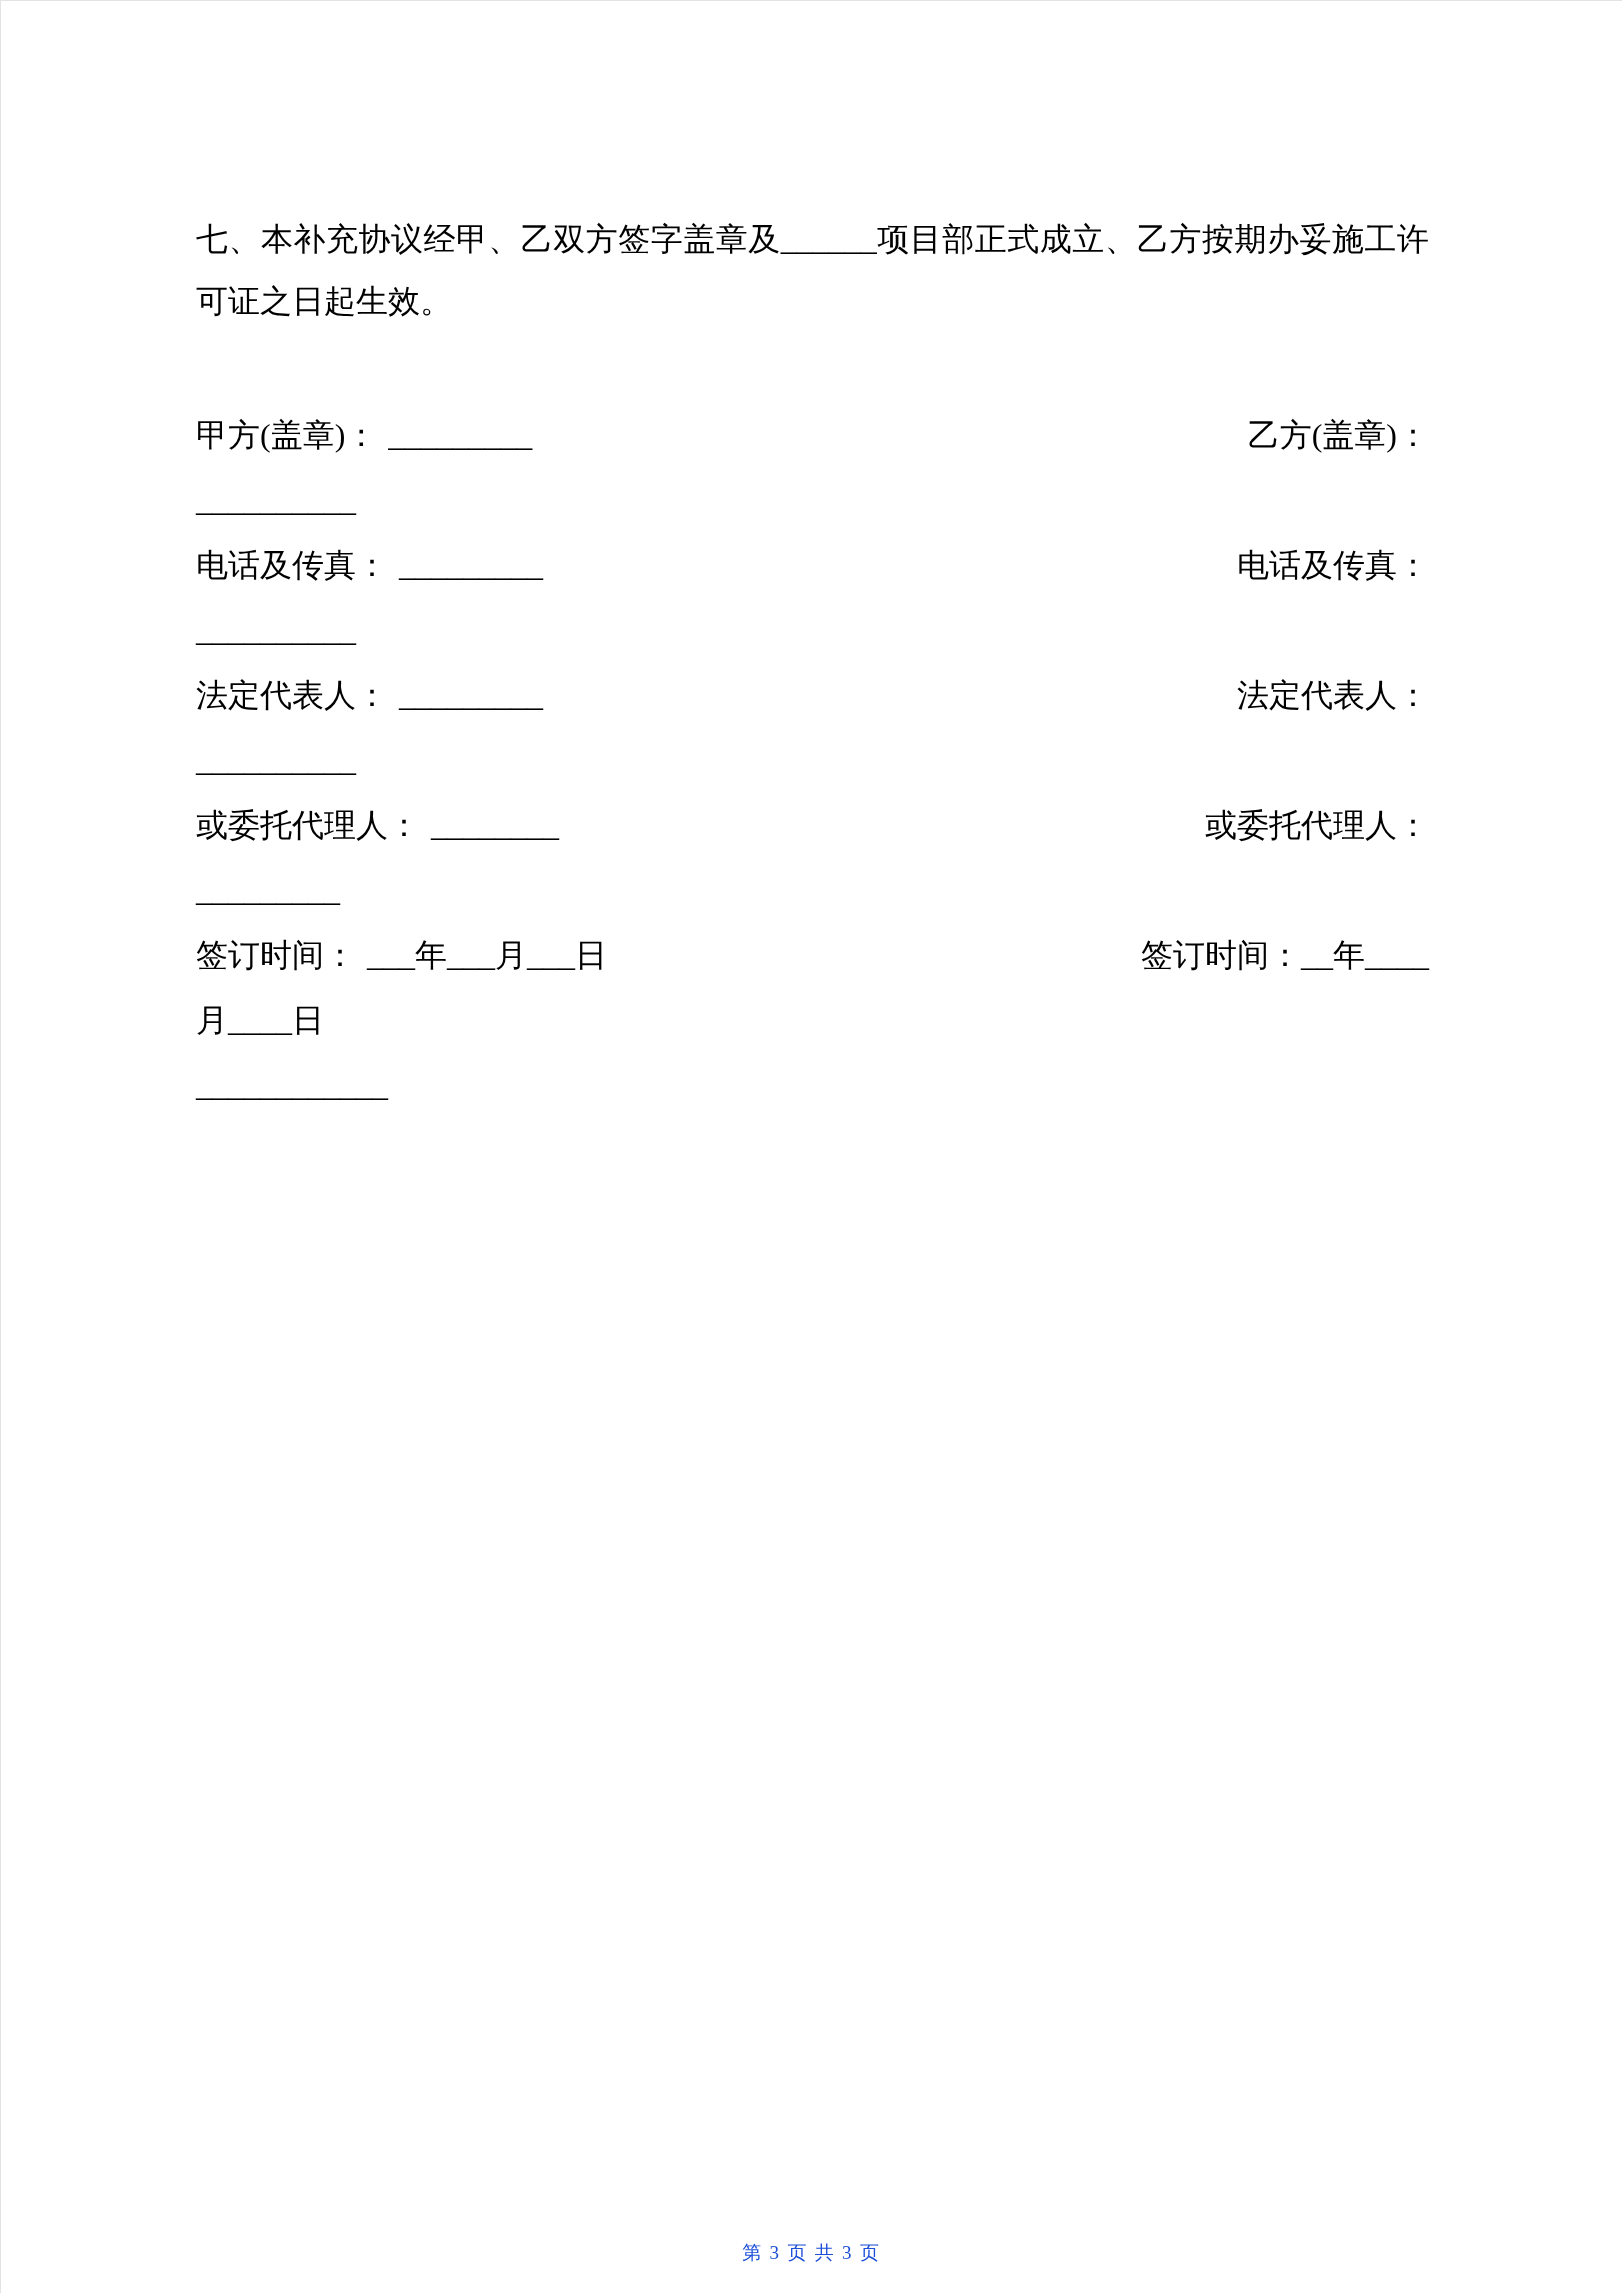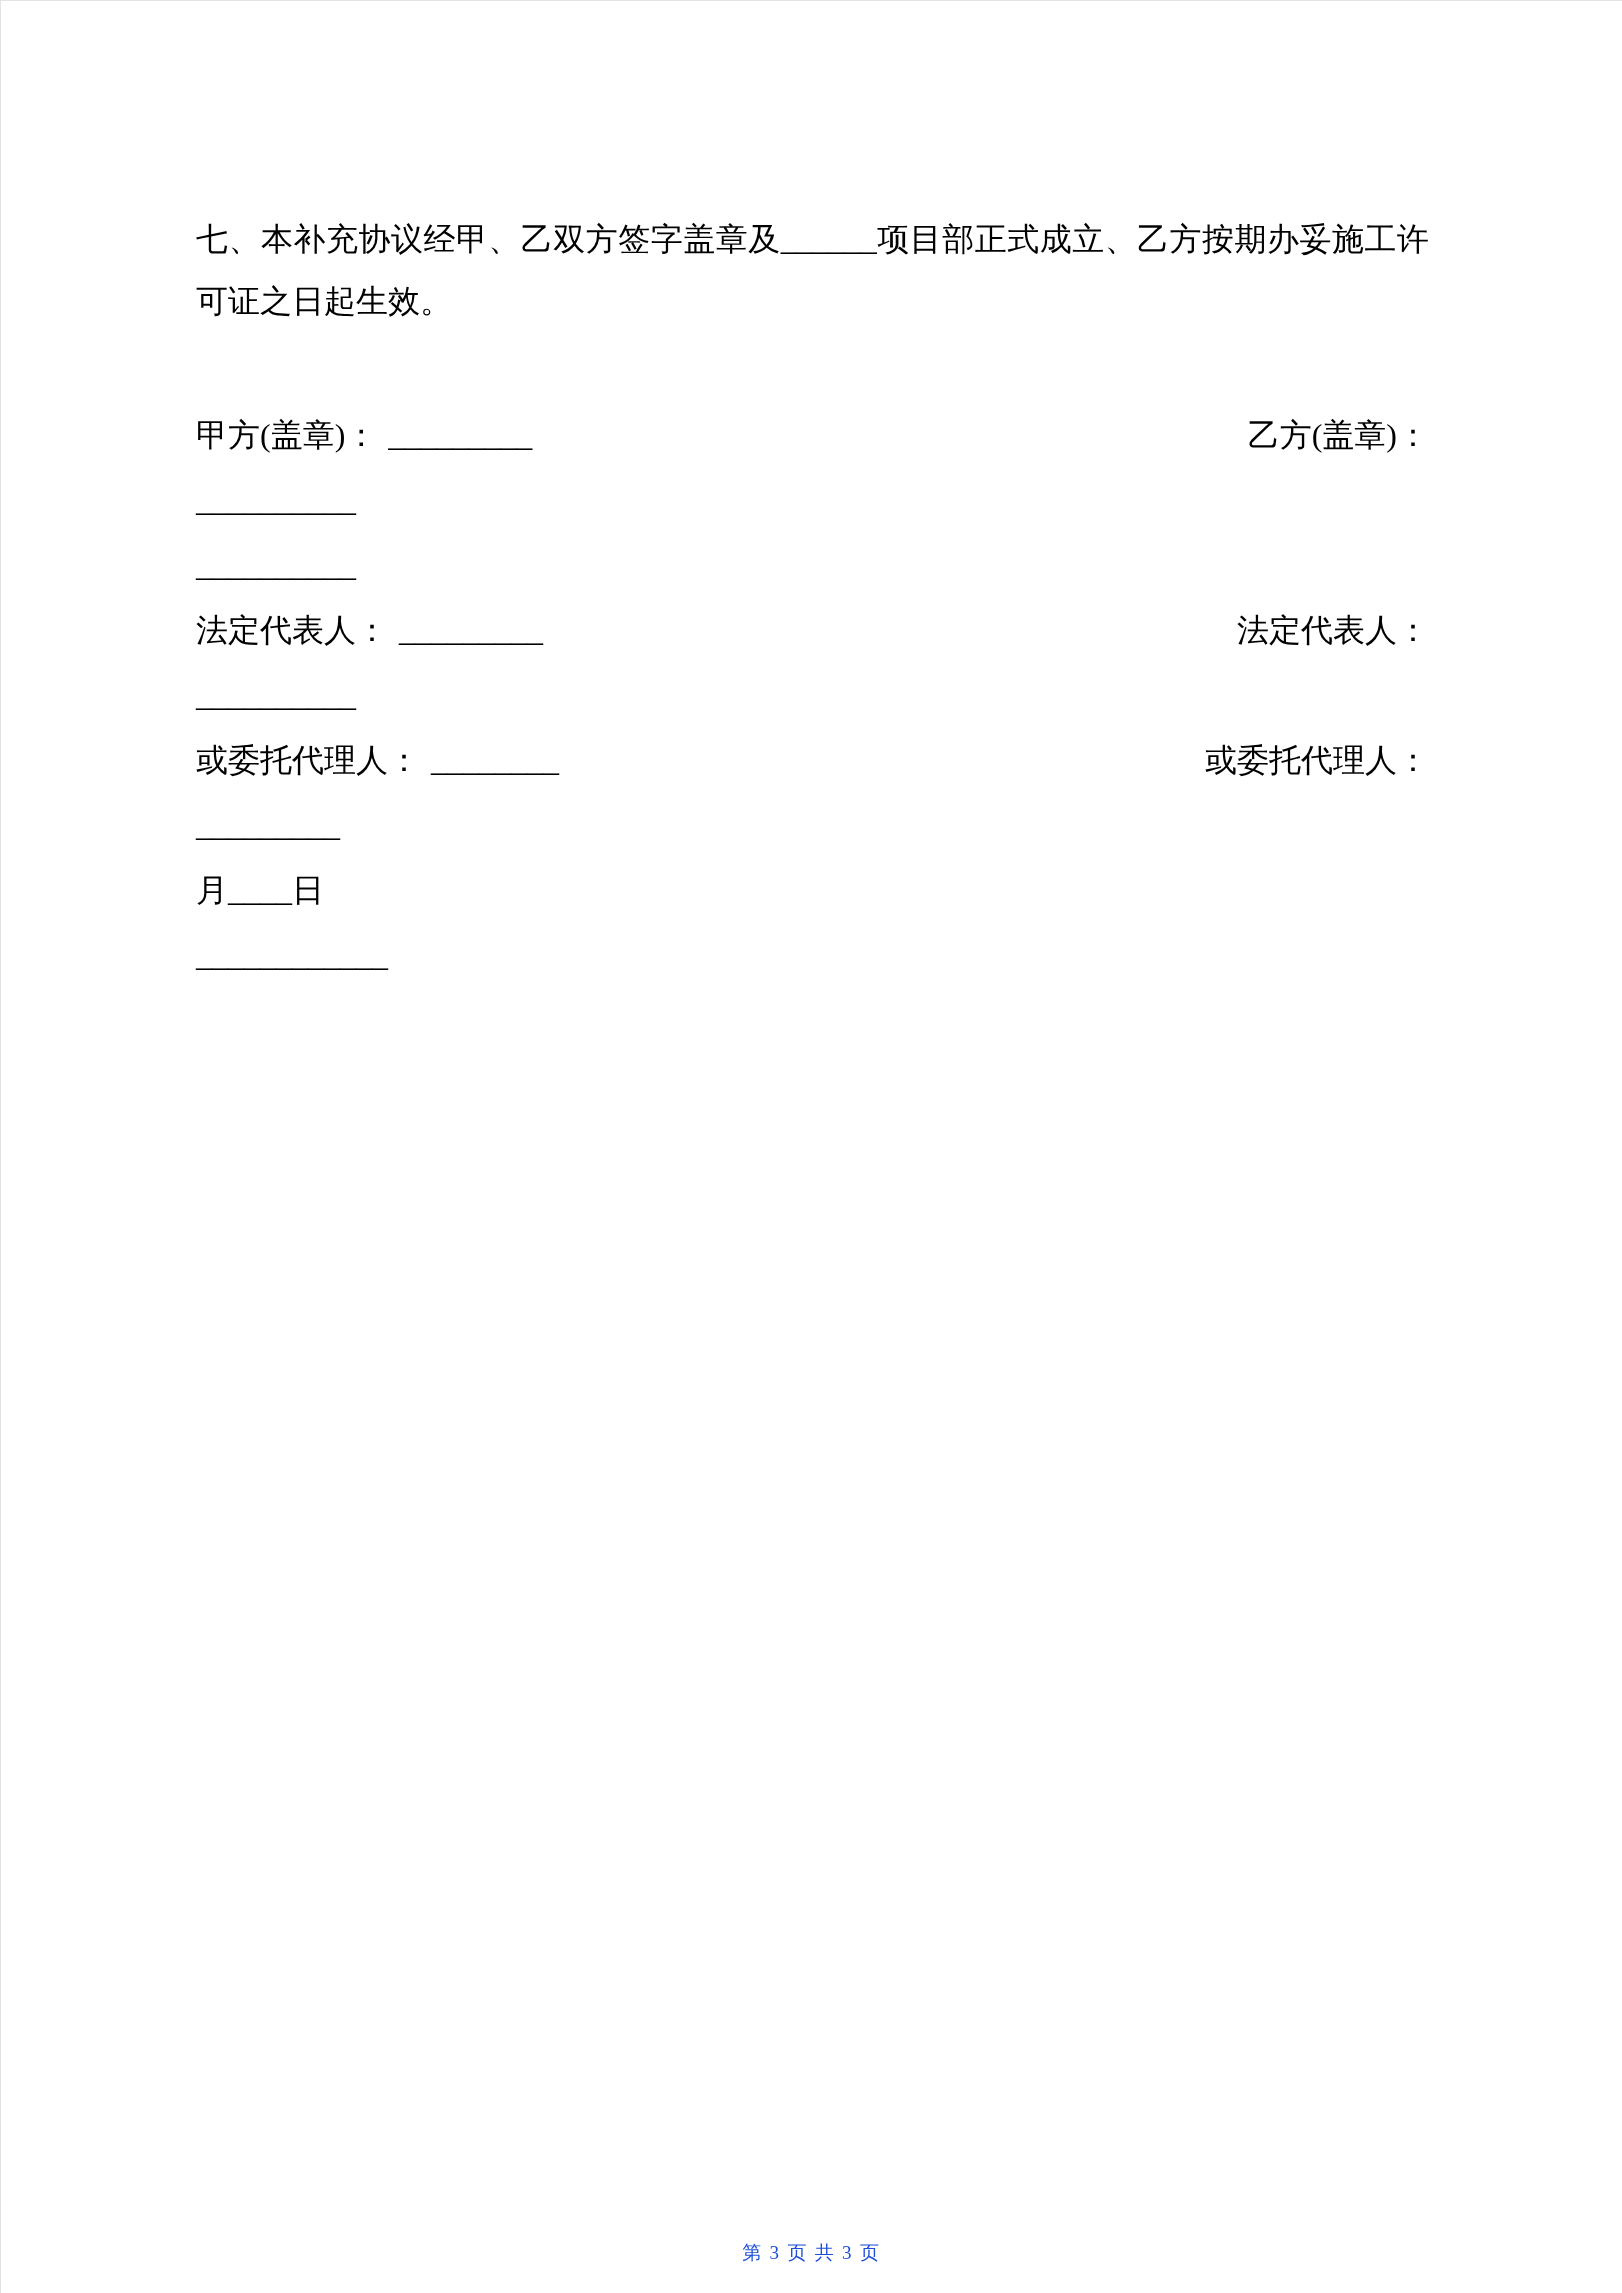--- a/index.html
+++ b/index.html
@@ -58,34 +58,42 @@
     <p class="para">七、本补充协议经甲、乙双方签字盖章及______项目部正式成立、乙方按期办妥施工许可证之日起生效。</p>
 
     <div class="sig">
 
       <div class="sig-row">
         <span class="left-field"><span>甲方(盖章)：</span><span class="blank">_________</span></span>
         <span class="right-field"><span>乙方(盖章)：</span><span class="blank"></span></span>
       </div>
       <div class="sig-row cont">__________</div>
 
+      <div class="sig-row">
+        <span class="left-field"><span>电话及传真：</span><span class="blank">_________</span></span>
+        <span class="right-field"><span>电话及传真：</span><span class="blank"></span></span>
+      </div>
       <div class="sig-row cont">__________</div>
 
       <div class="sig-row">
         <span class="left-field"><span>法定代表人：</span><span class="blank">_________</span></span>
         <span class="right-field"><span>法定代表人：</span><span class="blank"></span></span>
       </div>
       <div class="sig-row cont">__________</div>
 
       <div class="sig-row">
         <span class="left-field"><span>或委托代理人：</span><span class="blank">________</span></span>
         <span class="right-field"><span>或委托代理人：</span><span class="blank"></span></span>
       </div>
       <div class="sig-row cont">_________</div>
 
+      <div class="sig-row">
+        <span class="left-field"><span>签订时间：</span><span class="blank">___年___月___日</span></span>
+        <span class="right-field"><span>签订时间：</span><span class="blank">__年____</span></span>
+      </div>
       <div class="sig-row cont">月____日</div>
 
       <div class="sig-row cont">____________</div>
 
     </div>
   </div>
 
   <div class="footer">
     <span>第 3 页 共 3 页</span>
   </div>

